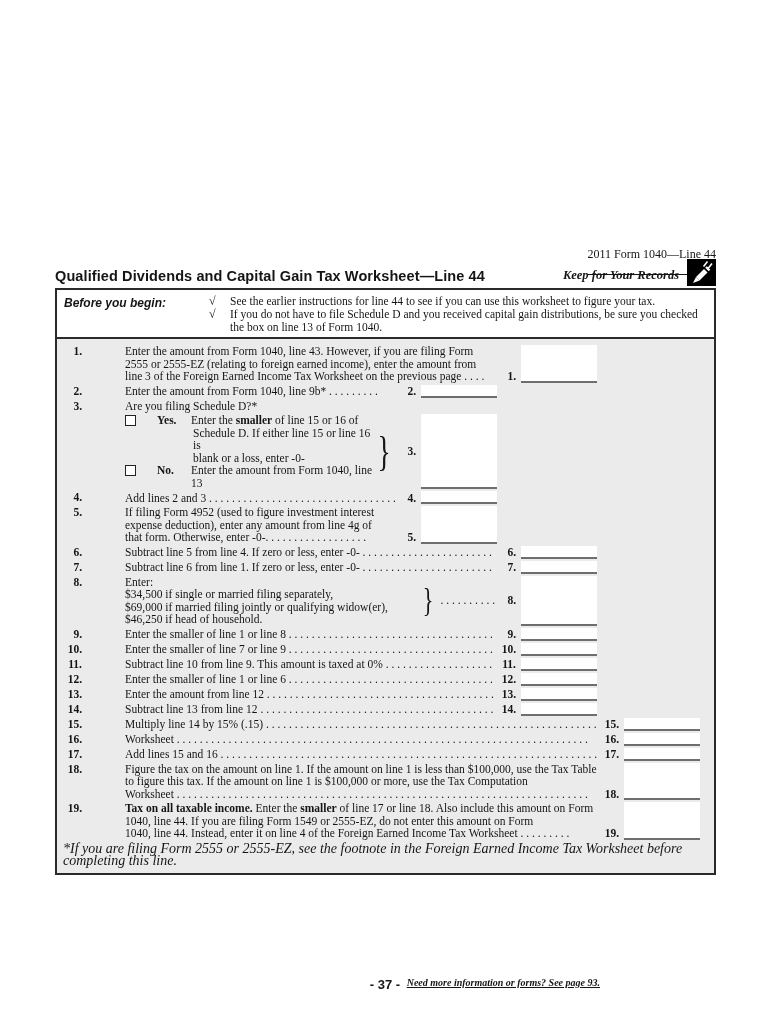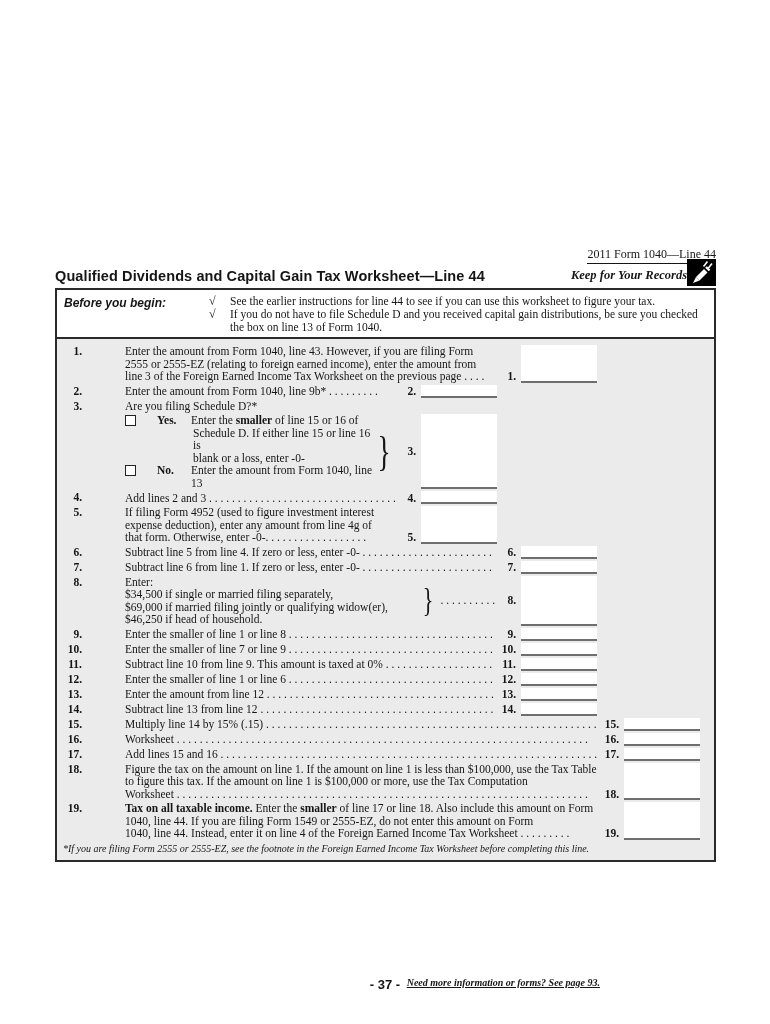--- a/index.html
+++ b/index.html
@@ -2,28 +2,28 @@
 <html><head>
 <meta charset="utf-8">
 <style>
   * { margin:0; padding:0; box-sizing:border-box; }
   body { background:#fff; }
   .page { position:relative; width:770px; height:1024px; background:#ffffff;
           font-family:"Liberation Serif", serif; color:#151515; overflow:hidden; }
 
   
   .hdr-right { position:absolute; top:247px; right:54px; font-size:12px;
-               border-bottom:1px solid #151515; padding-bottom:1px; }
+               border-bottom:1px solid #151515; padding-bottom:12px; }
 
   
   .title-row { position:absolute; top:256px; left:55px; right:54px; height:30px;
                display:flex; justify-content:space-between; align-items:flex-end; }
   .ws-title { font-family:"Liberation Sans", sans-serif; font-weight:bold;
               font-size:14.5px; letter-spacing:.1px; padding-bottom:2px; }
-  .keep-wrap { display:flex; align-items:flex-end; }
+  .keep-wrap { display:flex; align-items:flex-end; gap:8px; }
   .keep { font-size:12.5px; font-style:italic; font-weight:bold; padding-bottom:3px; }
   .pencil-box { width:29px; height:27px; display:block; }
 
   
   .before-box { position:absolute; top:288px; left:55px; width:661px;
                 border:2px solid #2a2a2a; background:#fff;
                 padding:5px 8px 6px 7px; display:flex; }
   .b-label { flex:0 0 140px; font-family:"Liberation Sans", sans-serif;
              font-weight:bold; font-style:italic; font-size:12px; padding-top:1px; }
   .b-items { flex:1; font-size:11.5px; line-height:13px; }
@@ -49,21 +49,21 @@
   .opt { display:flex; }
   .cb { flex:0 0 11px; height:11px; border:1.2px solid #222; background:#fff;
         margin-right:21px; margin-top:1px; }
   .optlabel { flex:0 0 34px; font-weight:bold; }
   .optindent { padding-left:68px; }
   .brace { align-self:center; font-size:42px; line-height:.9;
            transform:scaleX(.65); margin:0 1px; }
   .brace.b8 { font-size:34px; }
   .dots8 { align-self:center; white-space:nowrap; margin-left:3px; }
   .ctr { align-self:center; }
-  .footnote { font-style:italic; font-size:10px; margin-top:3px; }
+  .footnote { font-style:italic; font-size:14px; margin-top:3px; }
   b { font-weight:bold; }
 
   
   .footer { position:absolute; top:977px; left:0; width:652px; height:16px; }
   .page-num { position:absolute; left:0; width:770px; text-align:center;
               font-family:"Liberation Sans", sans-serif; font-weight:bold; font-size:13px; }
   .footer-note { position:absolute; right:52px; top:0; font-size:10px;
                  font-weight:bold; font-style:italic;text-decoration:underline; }
 </style>
 </head>

